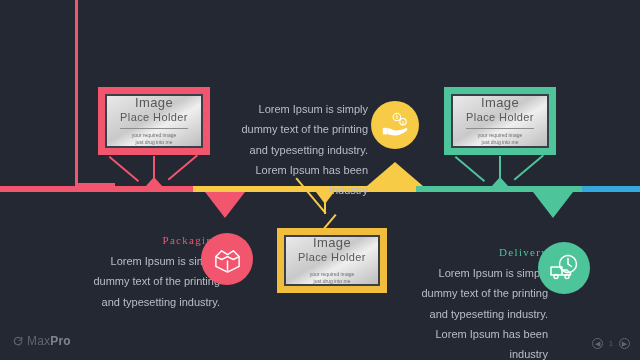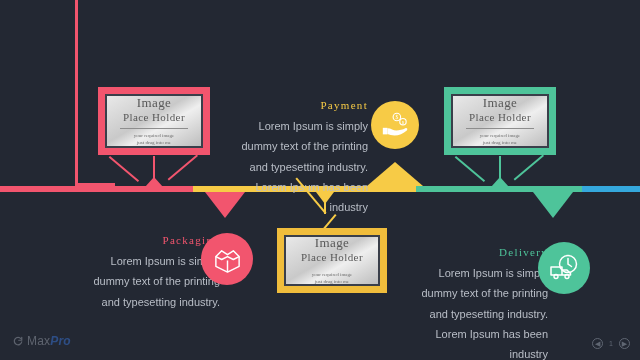--- a/index.html
+++ b/index.html
@@ -24,21 +24,21 @@
 
   
   .conn { position:absolute; }
   .stem { position:absolute; width:2px; }
   .diag { position:absolute; height:2px; transform-origin:0 0; }
   .tri-up { position:absolute; width:0; height:0; border-left:9px solid transparent; border-right:9px solid transparent; }
   .tri-dn { position:absolute; width:0; height:0; border-left:20px solid transparent; border-right:20px solid transparent; }
   .tri-up-lg { position:absolute; width:0; height:0; border-left:28px solid transparent; border-right:28px solid transparent; }
 
   
-  .frame { position:absolute; padding:7px;font-family:Liberation Serif, serif; }
+  .frame { position:absolute; padding:7px; }
   .frame-inner {
     width:100%; height:100%;
     background:linear-gradient(150deg,#e9e9e9 0%,#c9c9c9 45%,#efefef 60%,#bdbdbd 100%);
     border:2px solid #3a3f4a;
     display:flex; flex-direction:column;
     align-items:center; justify-content:center;
     color:#5a5a5a;
   }
   .ph-title { font-size:13px; letter-spacing:.4px; color:#585858; line-height:1.15; text-align:center; }
   .ph-title .t2 { font-size:11px; display:block; }
@@ -48,21 +48,21 @@
   
   .block { position:absolute; }
   .b-title { font-family:"Liberation Serif", serif; font-size:11px; letter-spacing:1.3px; margin-bottom:5px; }
   .b-body { font-size:11px; line-height:1.85; color:#b9bec7; }
 
   .badge { position:absolute; border-radius:50%; display:flex; align-items:center; justify-content:center; }
 
   
   .logo { position:absolute; left:12px; bottom:12px; display:flex; align-items:center; gap:3px; opacity:.42; }
   .logo-txt { font-size:12px; letter-spacing:.2px; color:#aeb4bf; }
-  .logo-txt b { color:#3b82f6; font-weight:bold;font-style:italic; }
+  .logo-txt b { color:#ffffff; font-weight:bold; }
   .nav { position:absolute; right:10px; bottom:11px; display:flex; align-items:center; gap:6px; opacity:.55; }
   .nav-btn { width:11px; height:11px; border-radius:50%; border:1px solid #9099a6; display:flex; align-items:center; justify-content:center; color:#9099a6; font-size:7px; line-height:1; }
   .pg { font-size:7px; color:#9099a6; }
 </style>
 </head>
 <body>
 
 <div class="slide">
 
   <div class="tl-seg tl-pink"></div>
@@ -84,21 +84,20 @@
     </div>
   </div>
   <div class="conn">
     <div class="diag" style="left:110px; top:156px; width:38px; background:#f2556e; transform:rotate(40deg);"></div>
     <div class="diag" style="left:198px; top:156px; width:38px; background:#f2556e; transform:rotate(140deg);"></div>
     <div class="stem" style="left:153px; top:156px; height:30px; background:#f2556e;"></div>
     <div class="tri-up" style="left:145px; top:177px; border-bottom:10px solid #f2556e;"></div>
   </div>
 
   <div class="block" style="left:228px; top:99px; width:140px; text-align:right;">
-    <div class="b-title" style="color:#f7cb46;">Payment</div>
     <div class="b-body">Lorem Ipsum is simply dummy text of the printing and typesetting industry. Lorem Ipsum has been industry</div>
   </div>
   <div class="badge" style="left:371px; top:101px; width:48px; height:48px; background:#f7cb46;">
     <svg width="30" height="30" viewBox="0 0 32 32">
       <circle cx="18" cy="7.5" r="4" fill="none" stroke="#fff" stroke-width="1.2"></circle>
       <text x="18" y="10" font-size="6" fill="#fff" text-anchor="middle" font-family="'Liberation Serif',serif">$</text>
       <circle cx="24.5" cy="12.5" r="3.4" fill="none" stroke="#fff" stroke-width="1.2"></circle>
       <text x="24.5" y="14.6" font-size="5" fill="#fff" text-anchor="middle" font-family="'Liberation Serif',serif">$</text>
       <path d="M3 19h5v7H3z" fill="#fff"></path>
       <path d="M8 19.5c4 0 6 2.4 9.5 2.4 3 0 7-1 9.5-2.4 1.6-.9 3 1 1.6 2.3C25 25 20 27.2 15.5 27.2c-3 0-5.5-1-7.5-1.5z" fill="#fff"></path>

